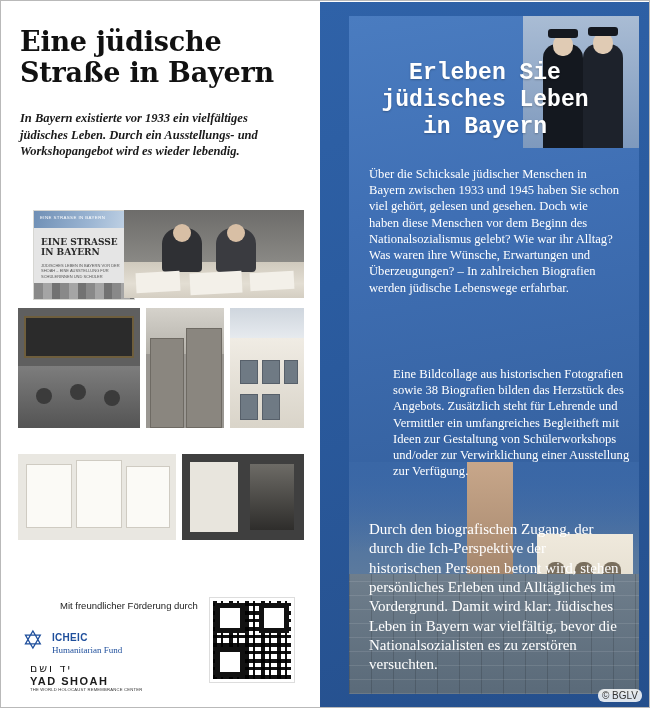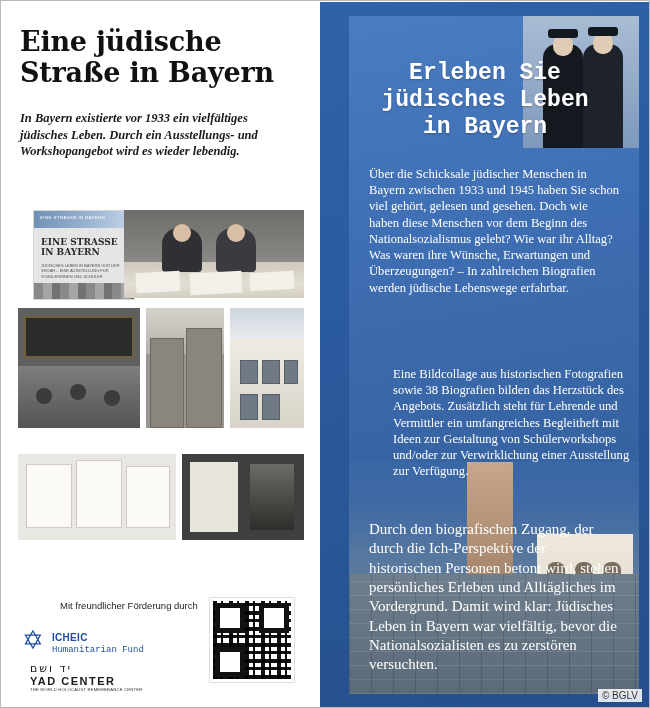--- a/index.html
+++ b/index.html
@@ -209,21 +209,21 @@
     position: absolute; left: 0; top: 4px; width: 26px; height: 26px;
     color: #1f4f9c; font-size: 26px; line-height: 26px; text-align: center;
   }
   #logo-icheic .icheic-t1 {
     position: absolute; left: 32px; top: 8px;
     font-family: "Liberation Sans", sans-serif; font-size: 10px; font-weight: bold;
     color: #1f4f9c; letter-spacing: .3px;
   }
   #logo-icheic .icheic-t2 {
     position: absolute; left: 32px; top: 21px;
-    font-family: Liberation Mono, monospace; font-size: 9px;
+    font-family: Liberation Serif, serif; font-size: 9px;
     color: #1f4f9c;
   }
   #logo-yad {
     position: absolute; left: 28px; top: 660px; width: 130px; height: 40px;
   }
   #logo-yad .heb {
     font-family: "DejaVu Sans", sans-serif; font-size: 11px; color: #1a1a1a; letter-spacing: 2px;
   }
   #logo-yad .yv {
     font-family: "Liberation Sans", sans-serif; font-size: 11px; font-weight: bold;
@@ -374,21 +374,21 @@
 
   
   #credit {
     position: absolute;
     right: 8px; bottom: 6px;
     font-family: "Liberation Sans", sans-serif;
     font-size: 10px;
     color: #333333;
     background: rgba(255,255,255,.85);
     padding: 1px 4px;
-    border-radius: 0;
+    border-radius: 6px;
   }
 </style>
 </head>
 <body>
 
 <div id="page">
 
   <div id="left-panel">
 
     <div id="left-title">Eine jüdische Straße in Bayern</div>
@@ -453,21 +453,21 @@
     <div id="funding-label">Mit freundlicher Förderung durch</div>
 
     <div id="logo-icheic">
       <div class="star">✡</div>
       <div class="icheic-t1">ICHEIC</div>
       <div class="icheic-t2">Humanitarian Fund</div>
     </div>
 
     <div id="logo-yad">
       <div class="heb">יד ושם</div>
-      <div class="yv">YAD CENTER</div>
+      <div class="yv">YAD SHOAH</div>
       <div class="yv-sub">THE WORLD HOLOCAUST REMEMBRANCE CENTER</div>
     </div>
 
     <div id="qr-code">
       <div class="qr-eye" style="left:2px;top:2px;"></div>
       <div class="qr-eye" style="right:2px;top:2px;"></div>
       <div class="qr-eye" style="left:2px;bottom:2px;"></div>
     </div>
   </div>
 

